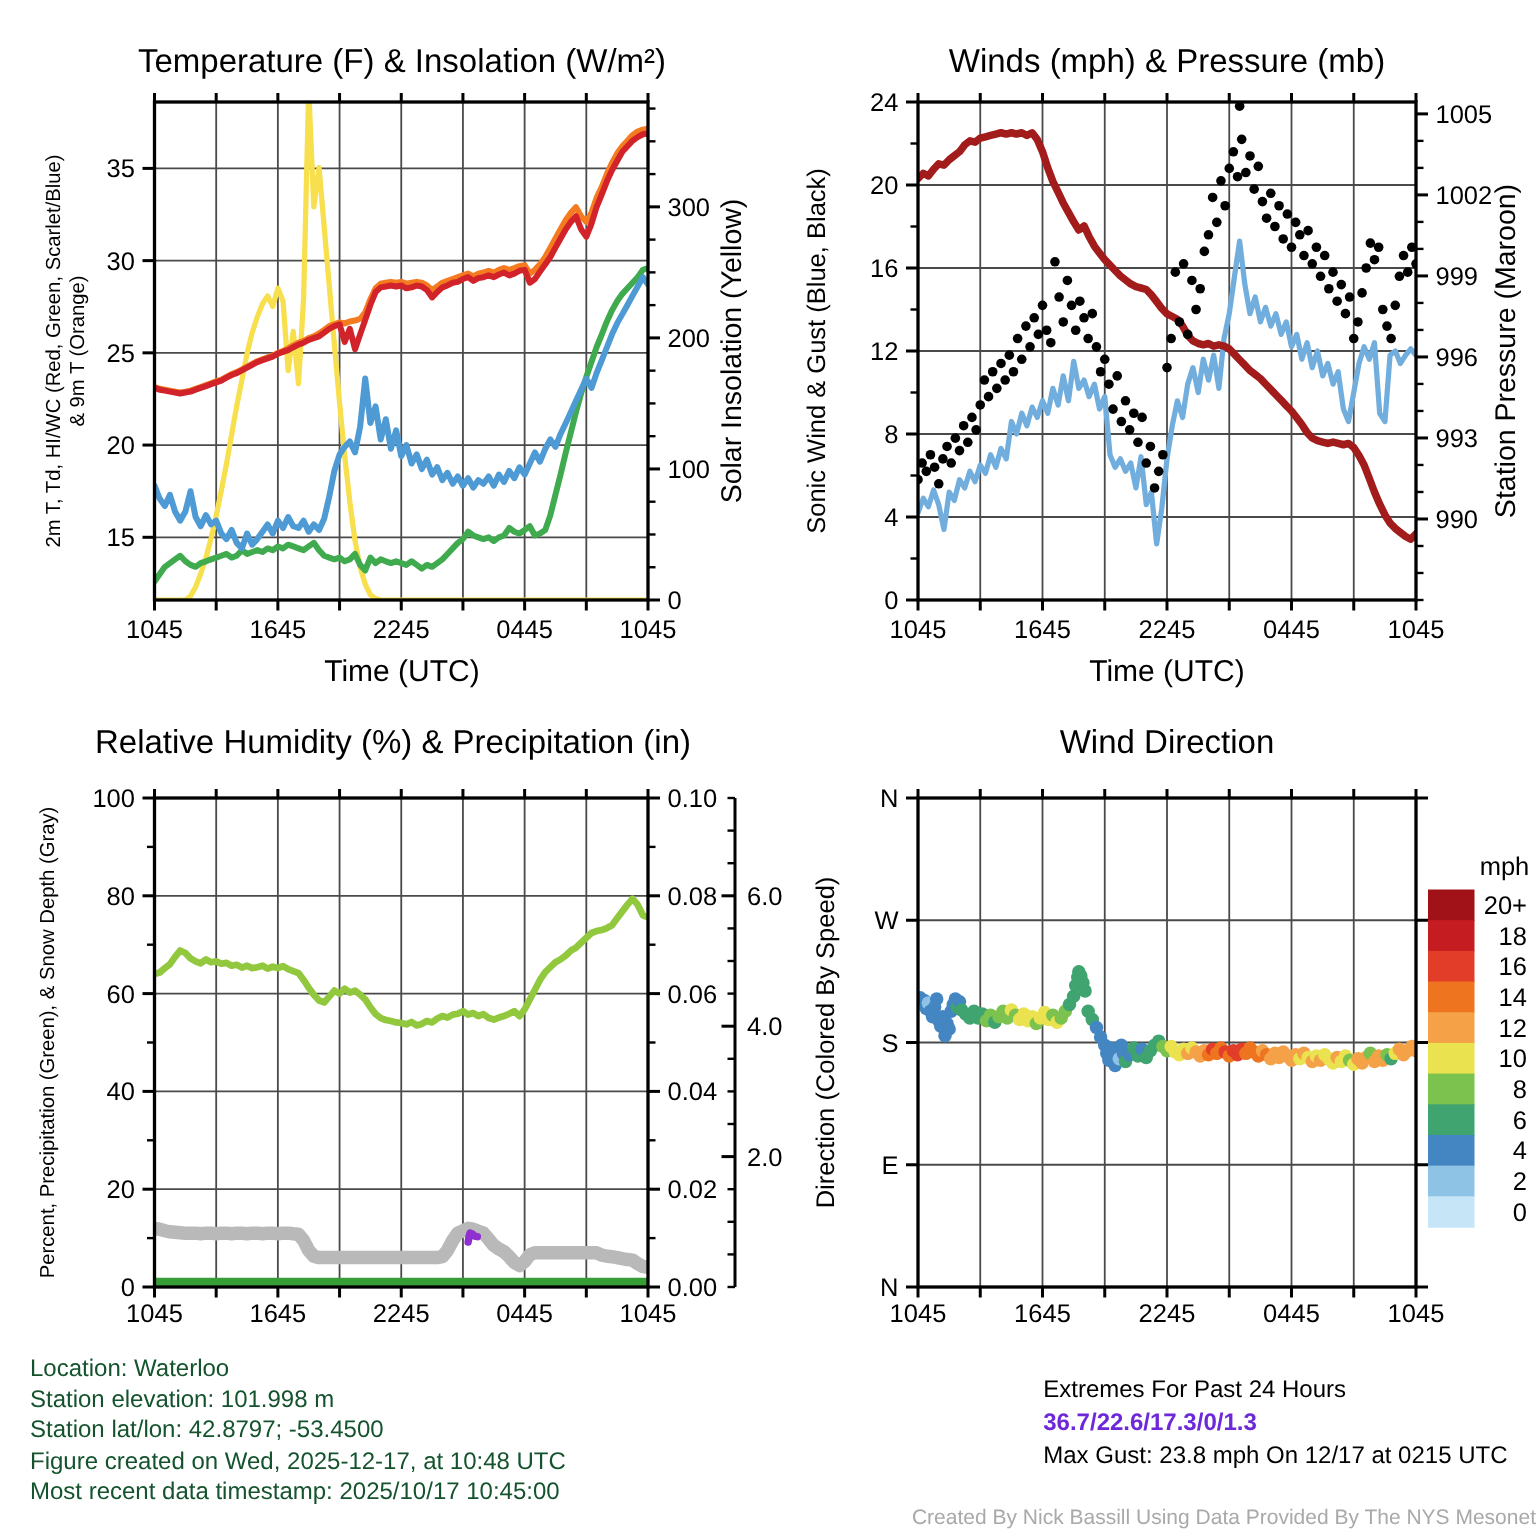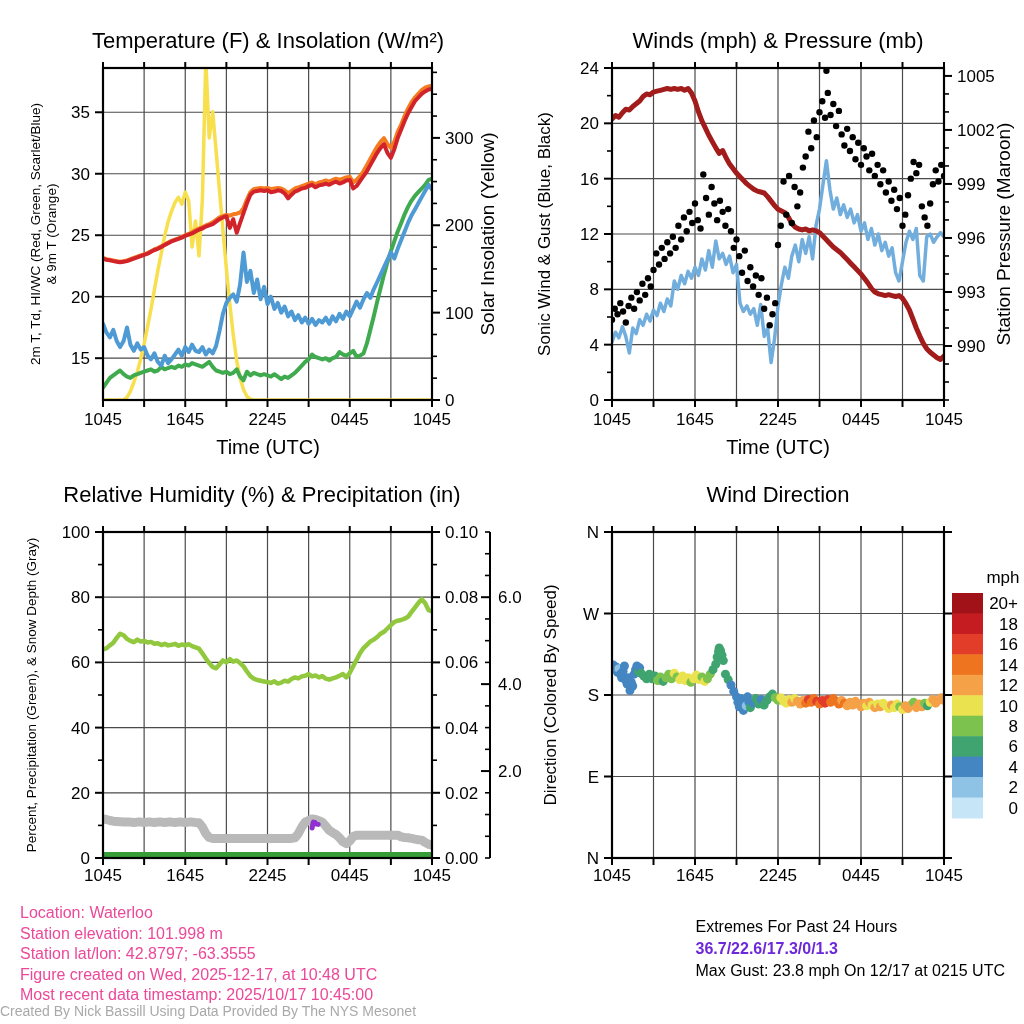--- a/index.html
+++ b/index.html
@@ -1,23 +1,23 @@
 <!DOCTYPE html>
 <html><head>
 <meta charset="utf-8">
 <style>
   html,body{margin:0;padding:0;background:#ffffff;}
   .page{position:relative;width:1024px;height:1024px;background:#ffffff;
         font-family:"Liberation Sans",sans-serif;overflow:hidden;}
   .panel{position:absolute;}
   svg{overflow:visible;display:block;}
   svg text{font-family:"Liberation Sans",sans-serif;fill:#000;}
-  .footer-left{position:absolute;left:20px;top:903px;font-size:16px;line-height:20.5px;color:#ec4899;}
+  .footer-left{position:absolute;left:20px;top:903px;font-size:16px;line-height:20.5px;color:#14532d;}
   .footer-right{position:absolute;right:19px;top:916px;text-align:left;font-size:16px;line-height:22px;color:#000;}
-  .credit{position:absolute;left:0;top:1003px;width:100%;text-align:left;font-size:14px;color:#a9a9a9;}
+  .credit{position:absolute;left:0;top:1003px;width:100%;text-align:right;font-size:14px;color:#a9a9a9;}
 </style>
 </head>
 <body>
 
 <div class="page">
 
   <div class="panel" style="left:0;top:0;width:512px;height:470px">
     <svg id="c1" width="512" height="470">
         <defs>
           <clipPath id="c1-cp">
@@ -655,21 +655,21 @@
         <rect x="440" y="327.5454545454545" width="31" height="20.954545454545453" fill="#c6e6f8"></rect>
         <text x="506" y="343.77272727272725" font-size="17" text-anchor="end">0</text>
         <text x="266" y="32" font-size="22" text-anchor="middle">Wind Direction</text>
         <text x="44" y="225" font-size="17" text-anchor="middle" transform="rotate(-90 44 225)">Direction (Colored By Speed)</text>
       </svg>
   </div>
 
   <div class="footer-left">
     <div>Location: Waterloo</div>
     <div>Station elevation: 101.998 m</div>
-    <div>Station lat/lon: 42.8797; -63.3555</div>
+    <div>Station lat/lon: 42.8797; -53.4500</div>
     <div>Figure created on Wed, 2025-12-17, at 10:48 UTC</div>
     <div>Most recent data timestamp: 2025/10/17 10:45:00</div>
   </div>
 
   <div class="footer-right">
     <div>Extremes For Past 24 Hours</div>
     <div style="color:#6d28d9;font-weight:bold">36.7/22.6/17.3/0/1.3</div>
     <div>Max Gust: 23.8 mph On 12/17 at 0215 UTC</div>
   </div>
 

